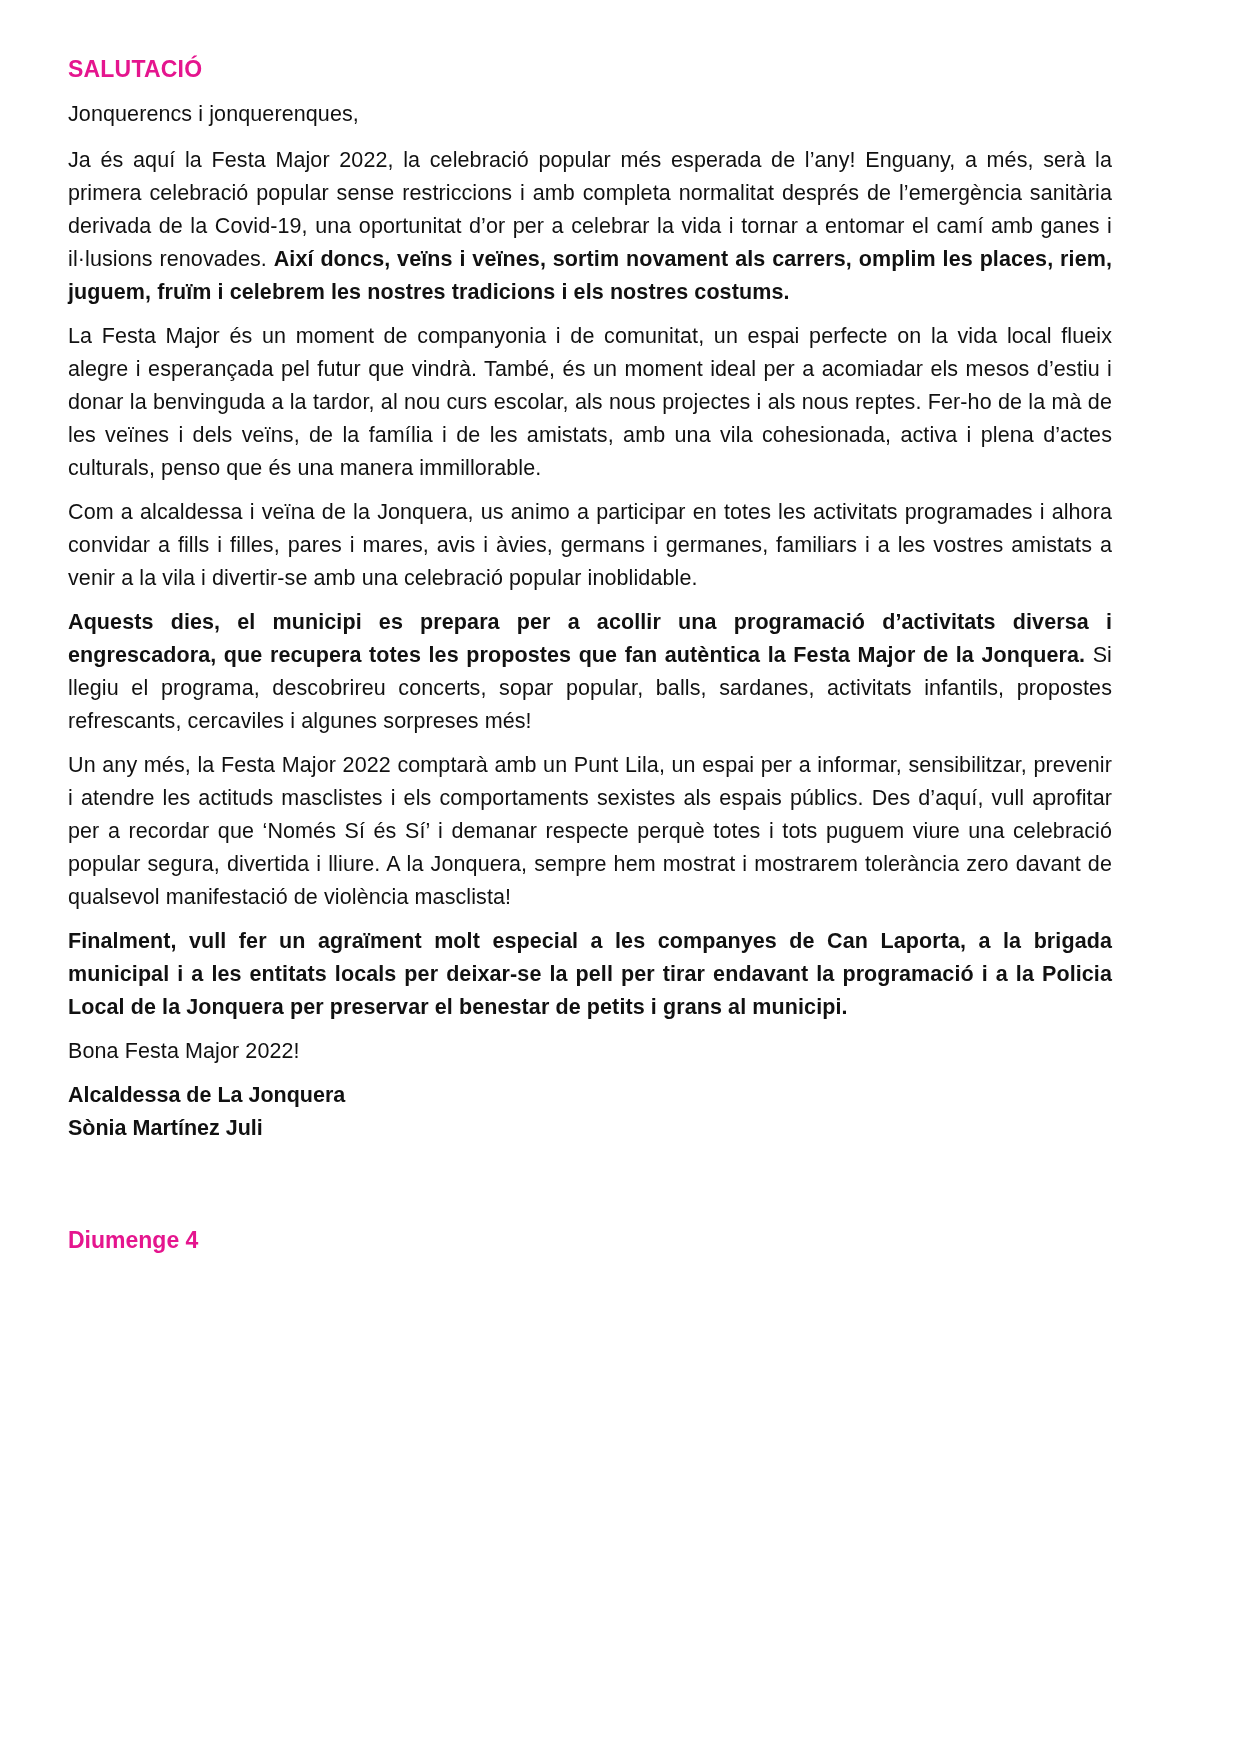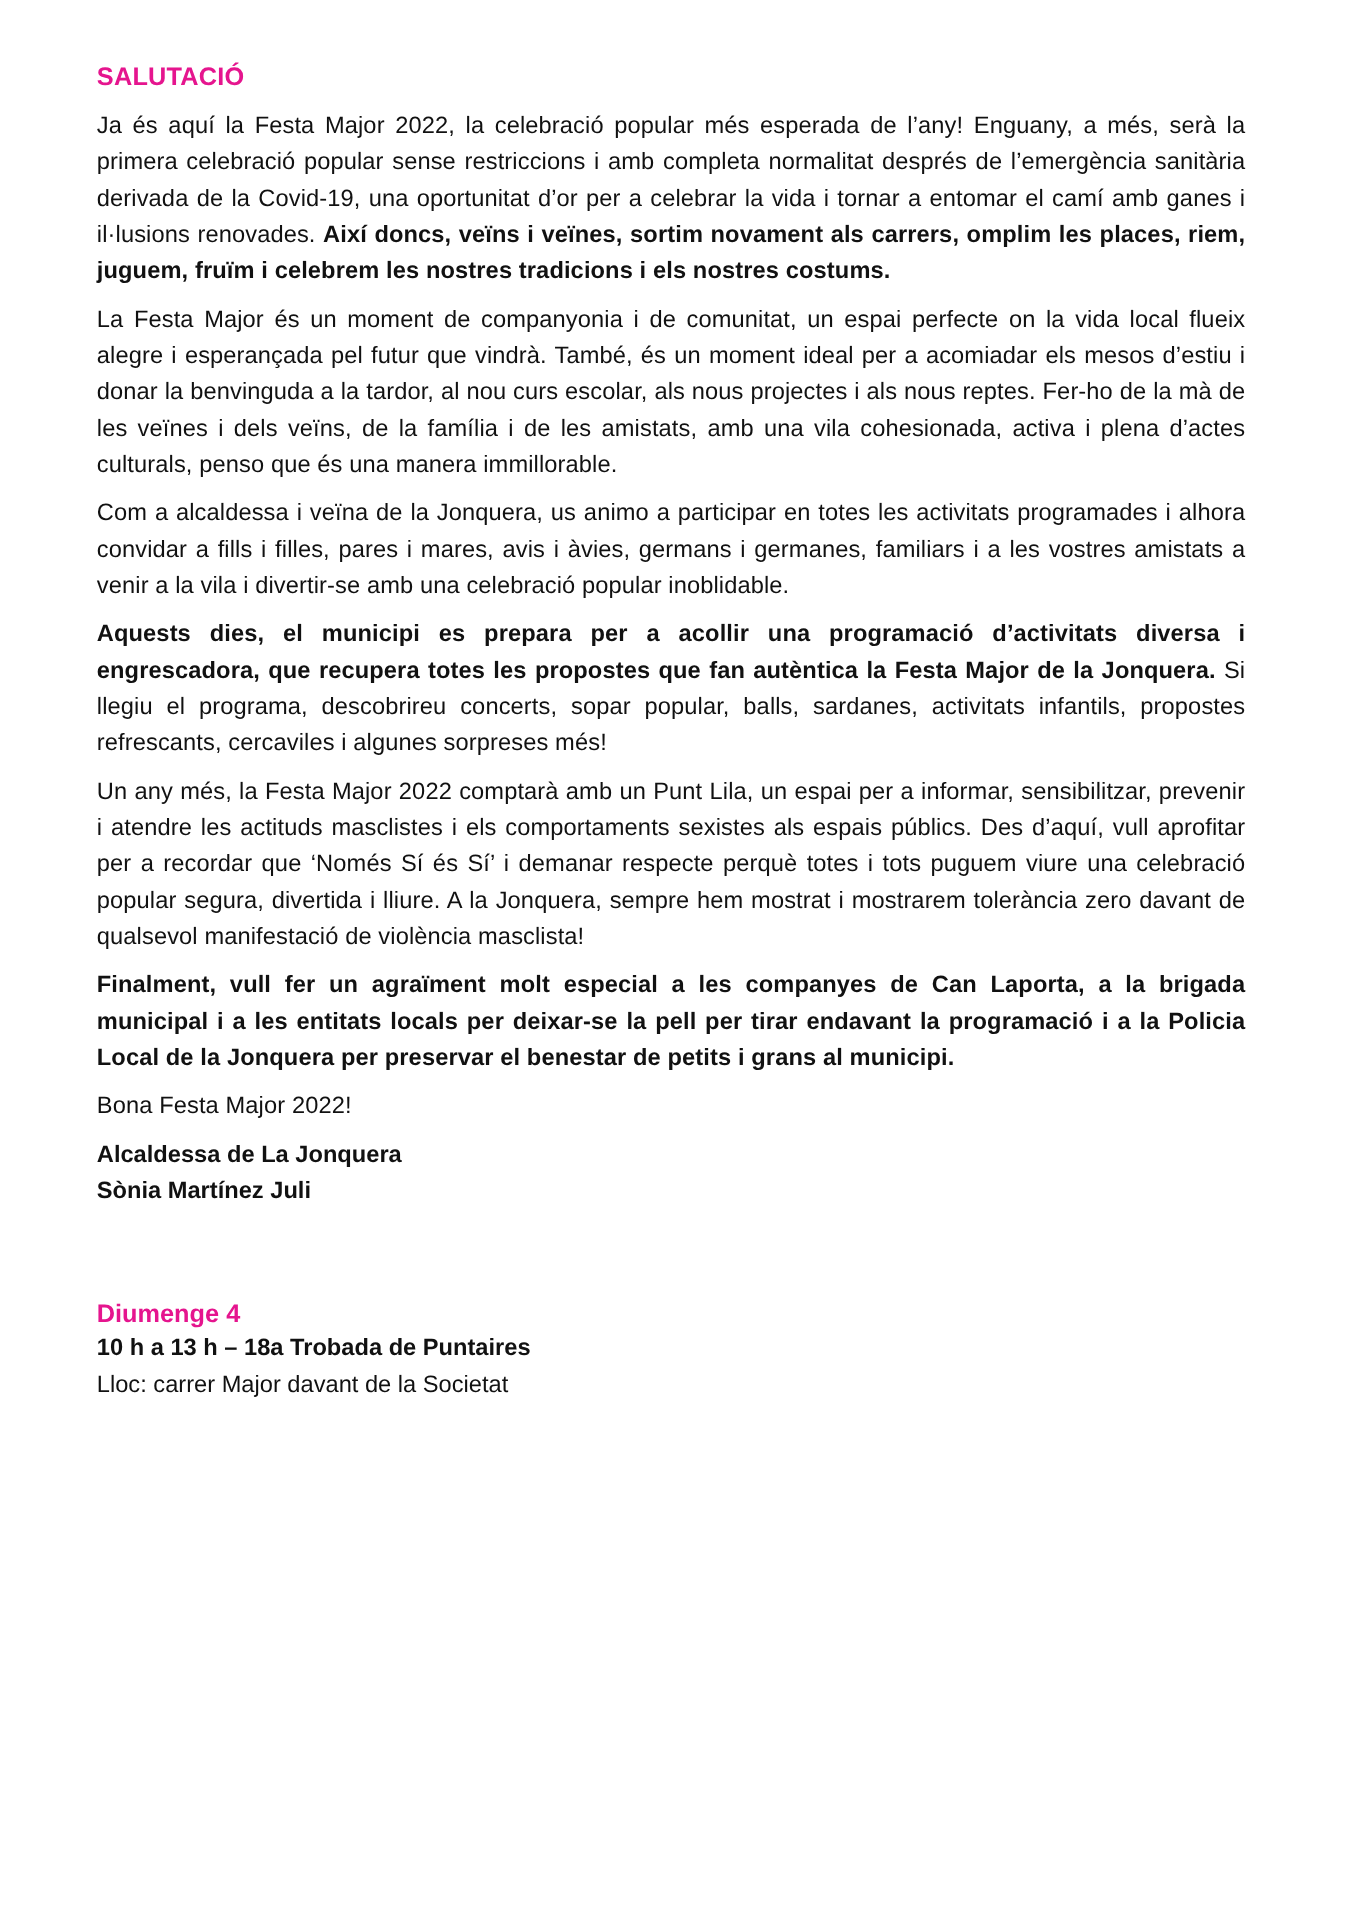--- a/index.html
+++ b/index.html
@@ -6,21 +6,21 @@
     body {
       width: 1241px;
       height: 1755px;
       position: relative;
       overflow: hidden;
       font-family: "Liberation Sans", "DejaVu Sans", sans-serif;
       color: #111111;
     }
     .page {
       position: absolute;
-      left: 88px;
+      left: 68px;
       top: 54px;
       width: 1044px;
     }
     .heading {
       color: #e5158e;
       font-weight: bold;
       font-size: 23px;
       line-height: 30px;
       margin: 0 0 14px 0;
       letter-spacing: 0.2px;
@@ -61,20 +61,21 @@
     }
     .day-block { margin-bottom: 18px; }
     .event { margin-bottom: 10px; }
     .sched { margin-top: 80px; }
   </style>
 </head>
 <body>
 
 <div class="page">
   <h2 class="heading">SALUTACIÓ</h2>
+  <p class="body greeting">Jonquerencs i jonquerenques,</p>
 
   <p class="body">
     <span>Ja és aquí la Festa Major 2022, la celebració popular més esperada de l’any! Enguany, a més, serà la primera celebració popular sense restriccions i amb completa normalitat després de l’emergència sanitària derivada de la Covid-19, una oportunitat d’or per a celebrar la vida i tornar a entomar el camí amb ganes i il·lusions renovades. </span><b>Així doncs, veïns i veïnes, sortim novament als carrers, omplim les places, riem, juguem, fruïm i celebrem les nostres tradicions i els nostres costums.</b>
   </p>
 
   <p class="body">
     <span>La Festa Major és un moment de companyonia i de comunitat, un espai perfecte on la vida local flueix alegre i esperançada pel futur que vindrà. També, és un moment ideal per a acomiadar els mesos d’estiu i donar la benvinguda a la tardor, al nou curs escolar, als nous projectes i als nous reptes. Fer-ho de la mà de les veïnes i dels veïns, de la família i de les amistats, amb una vila cohesionada, activa i plena d’actes culturals, penso que és una manera immillorable.</span>
   </p>
 
   <p class="body">
@@ -94,20 +95,16 @@
   </p>
 
   <p class="body closing">Bona Festa Major 2022!</p>
 
   <p class="sig">Alcaldessa de La Jonquera</p>
   <p class="sig">Sònia Martínez Juli</p>
 
   <div class="sched">
     <div class="day-block">
       <h3 class="day">Diumenge 4</h3>
-      <div class="event">
-        <p class="event-title">10 h a 13 h – 18a Trobada de Puntaires</p>
-        <p class="event-place">Lloc: carrer Major davant de la Societat</p>
-      </div>
     </div>
 
   </div>
 </div>
 
 </body></html>

